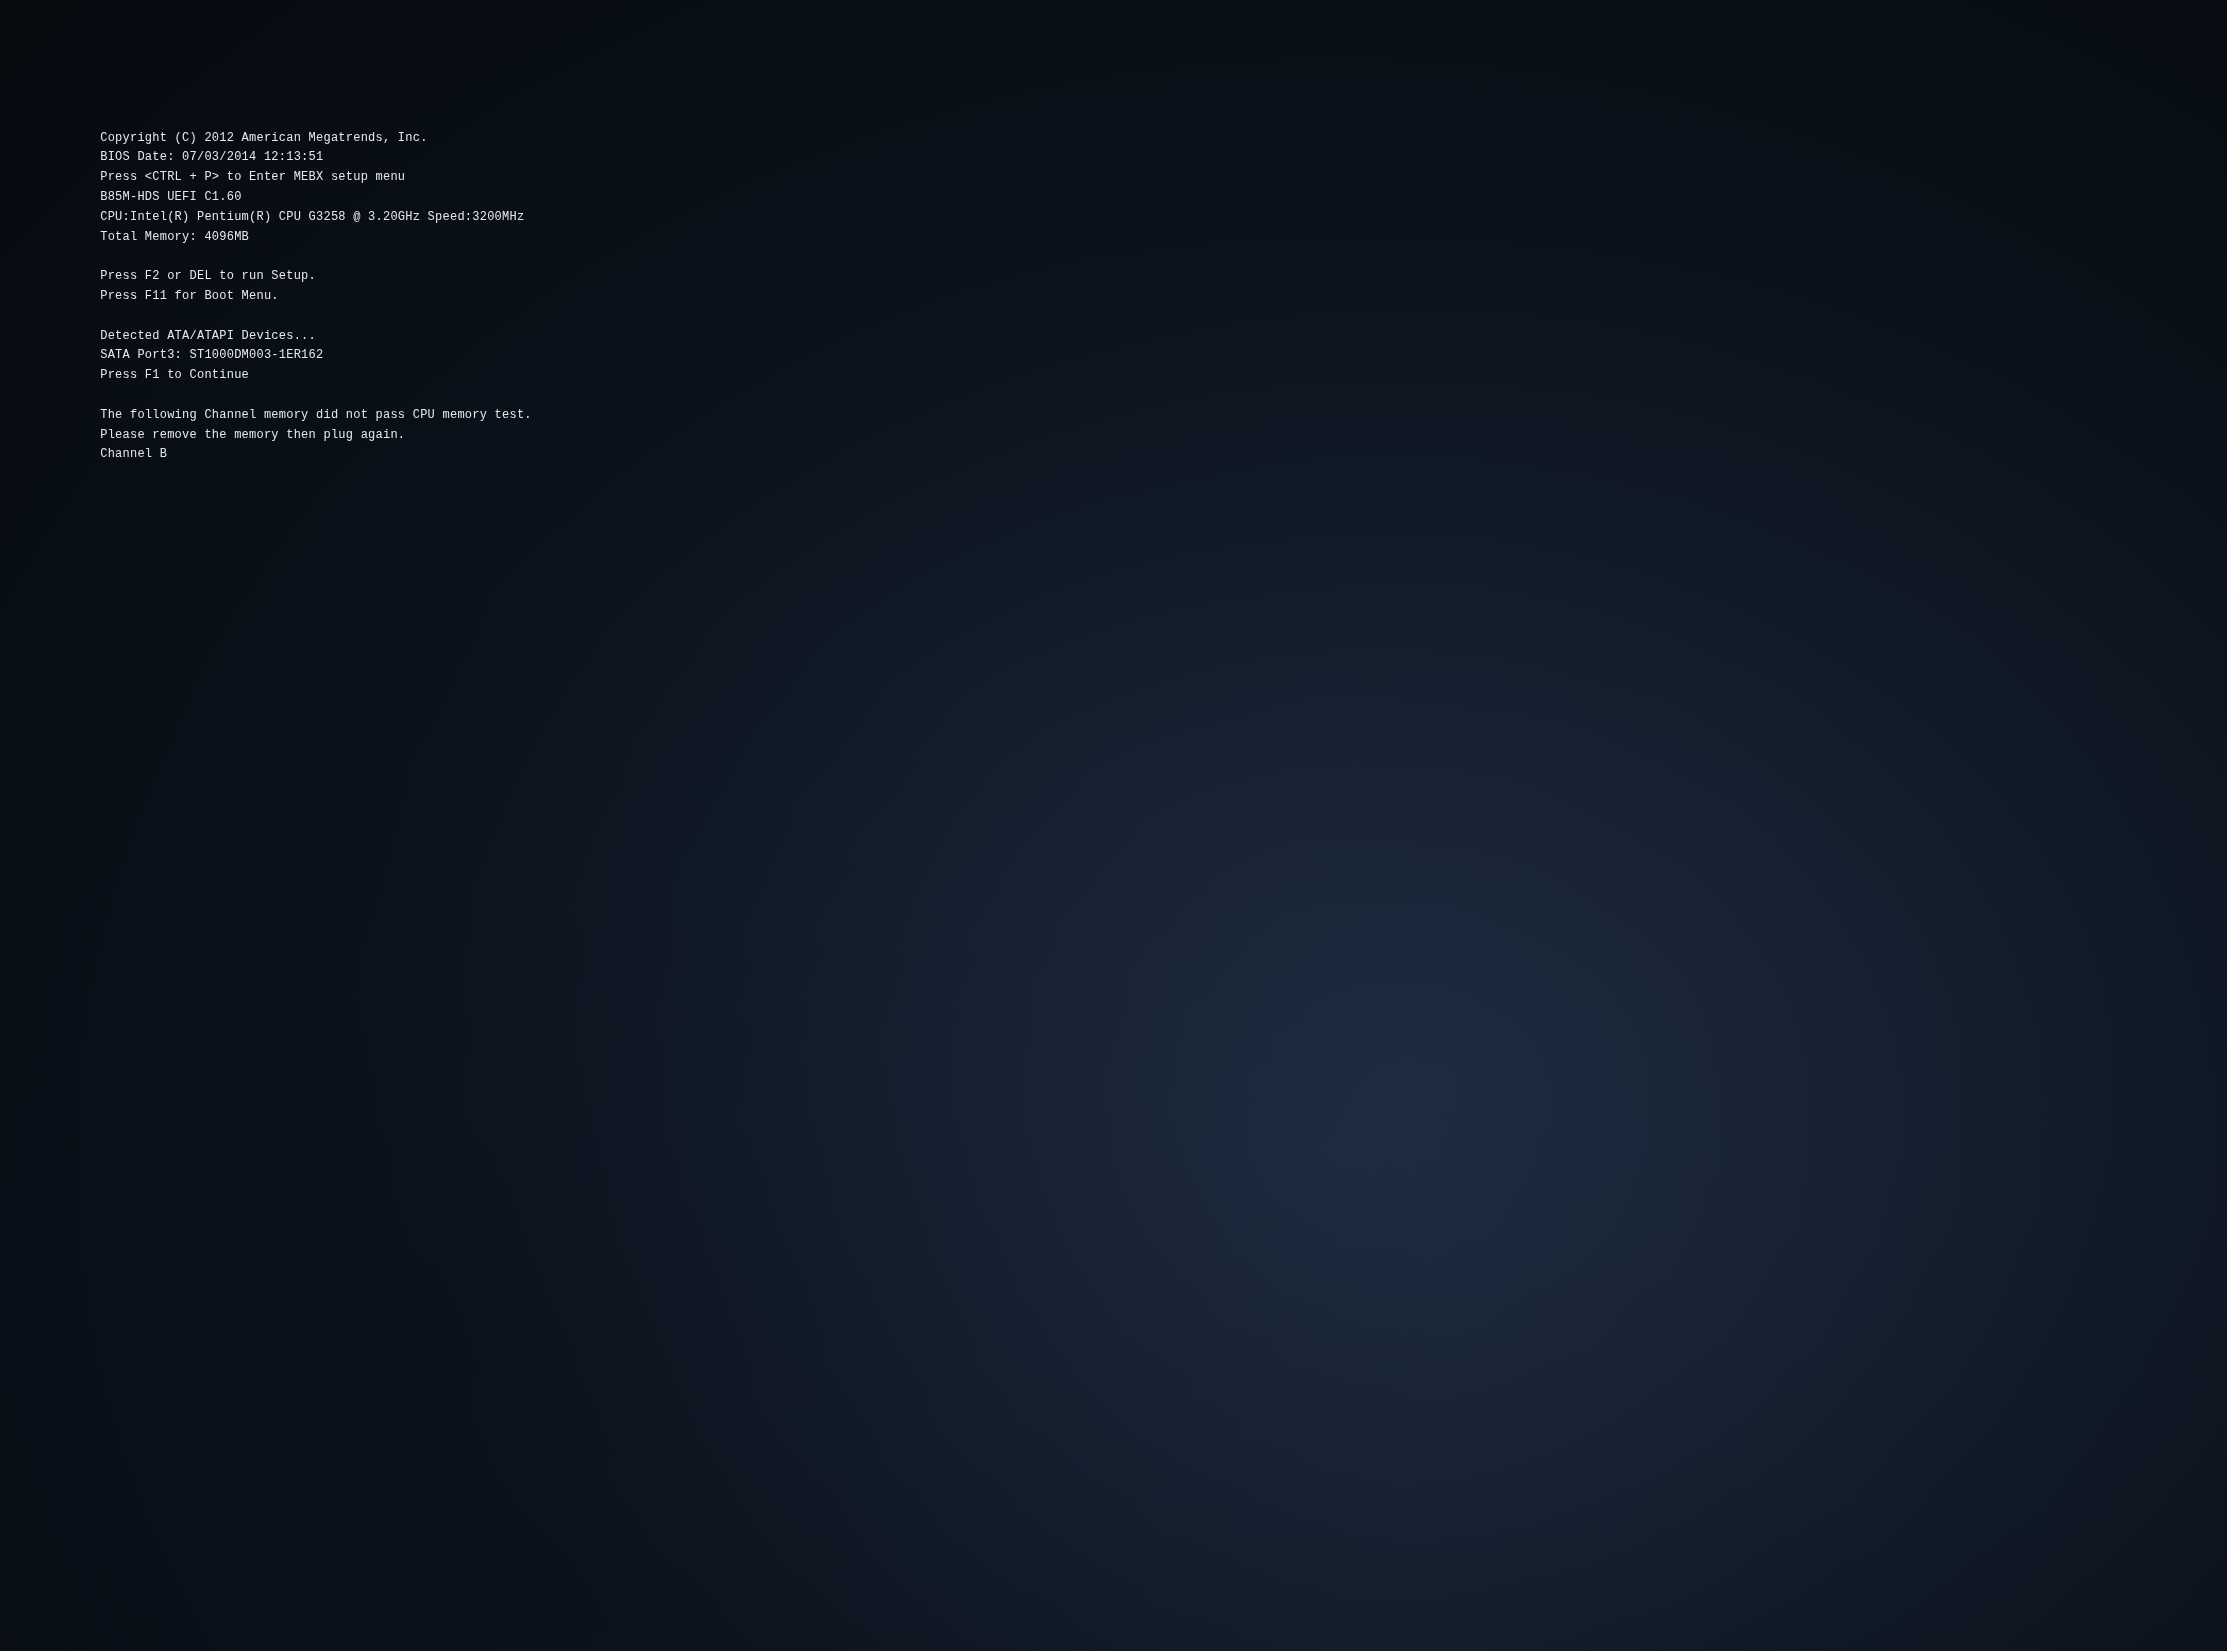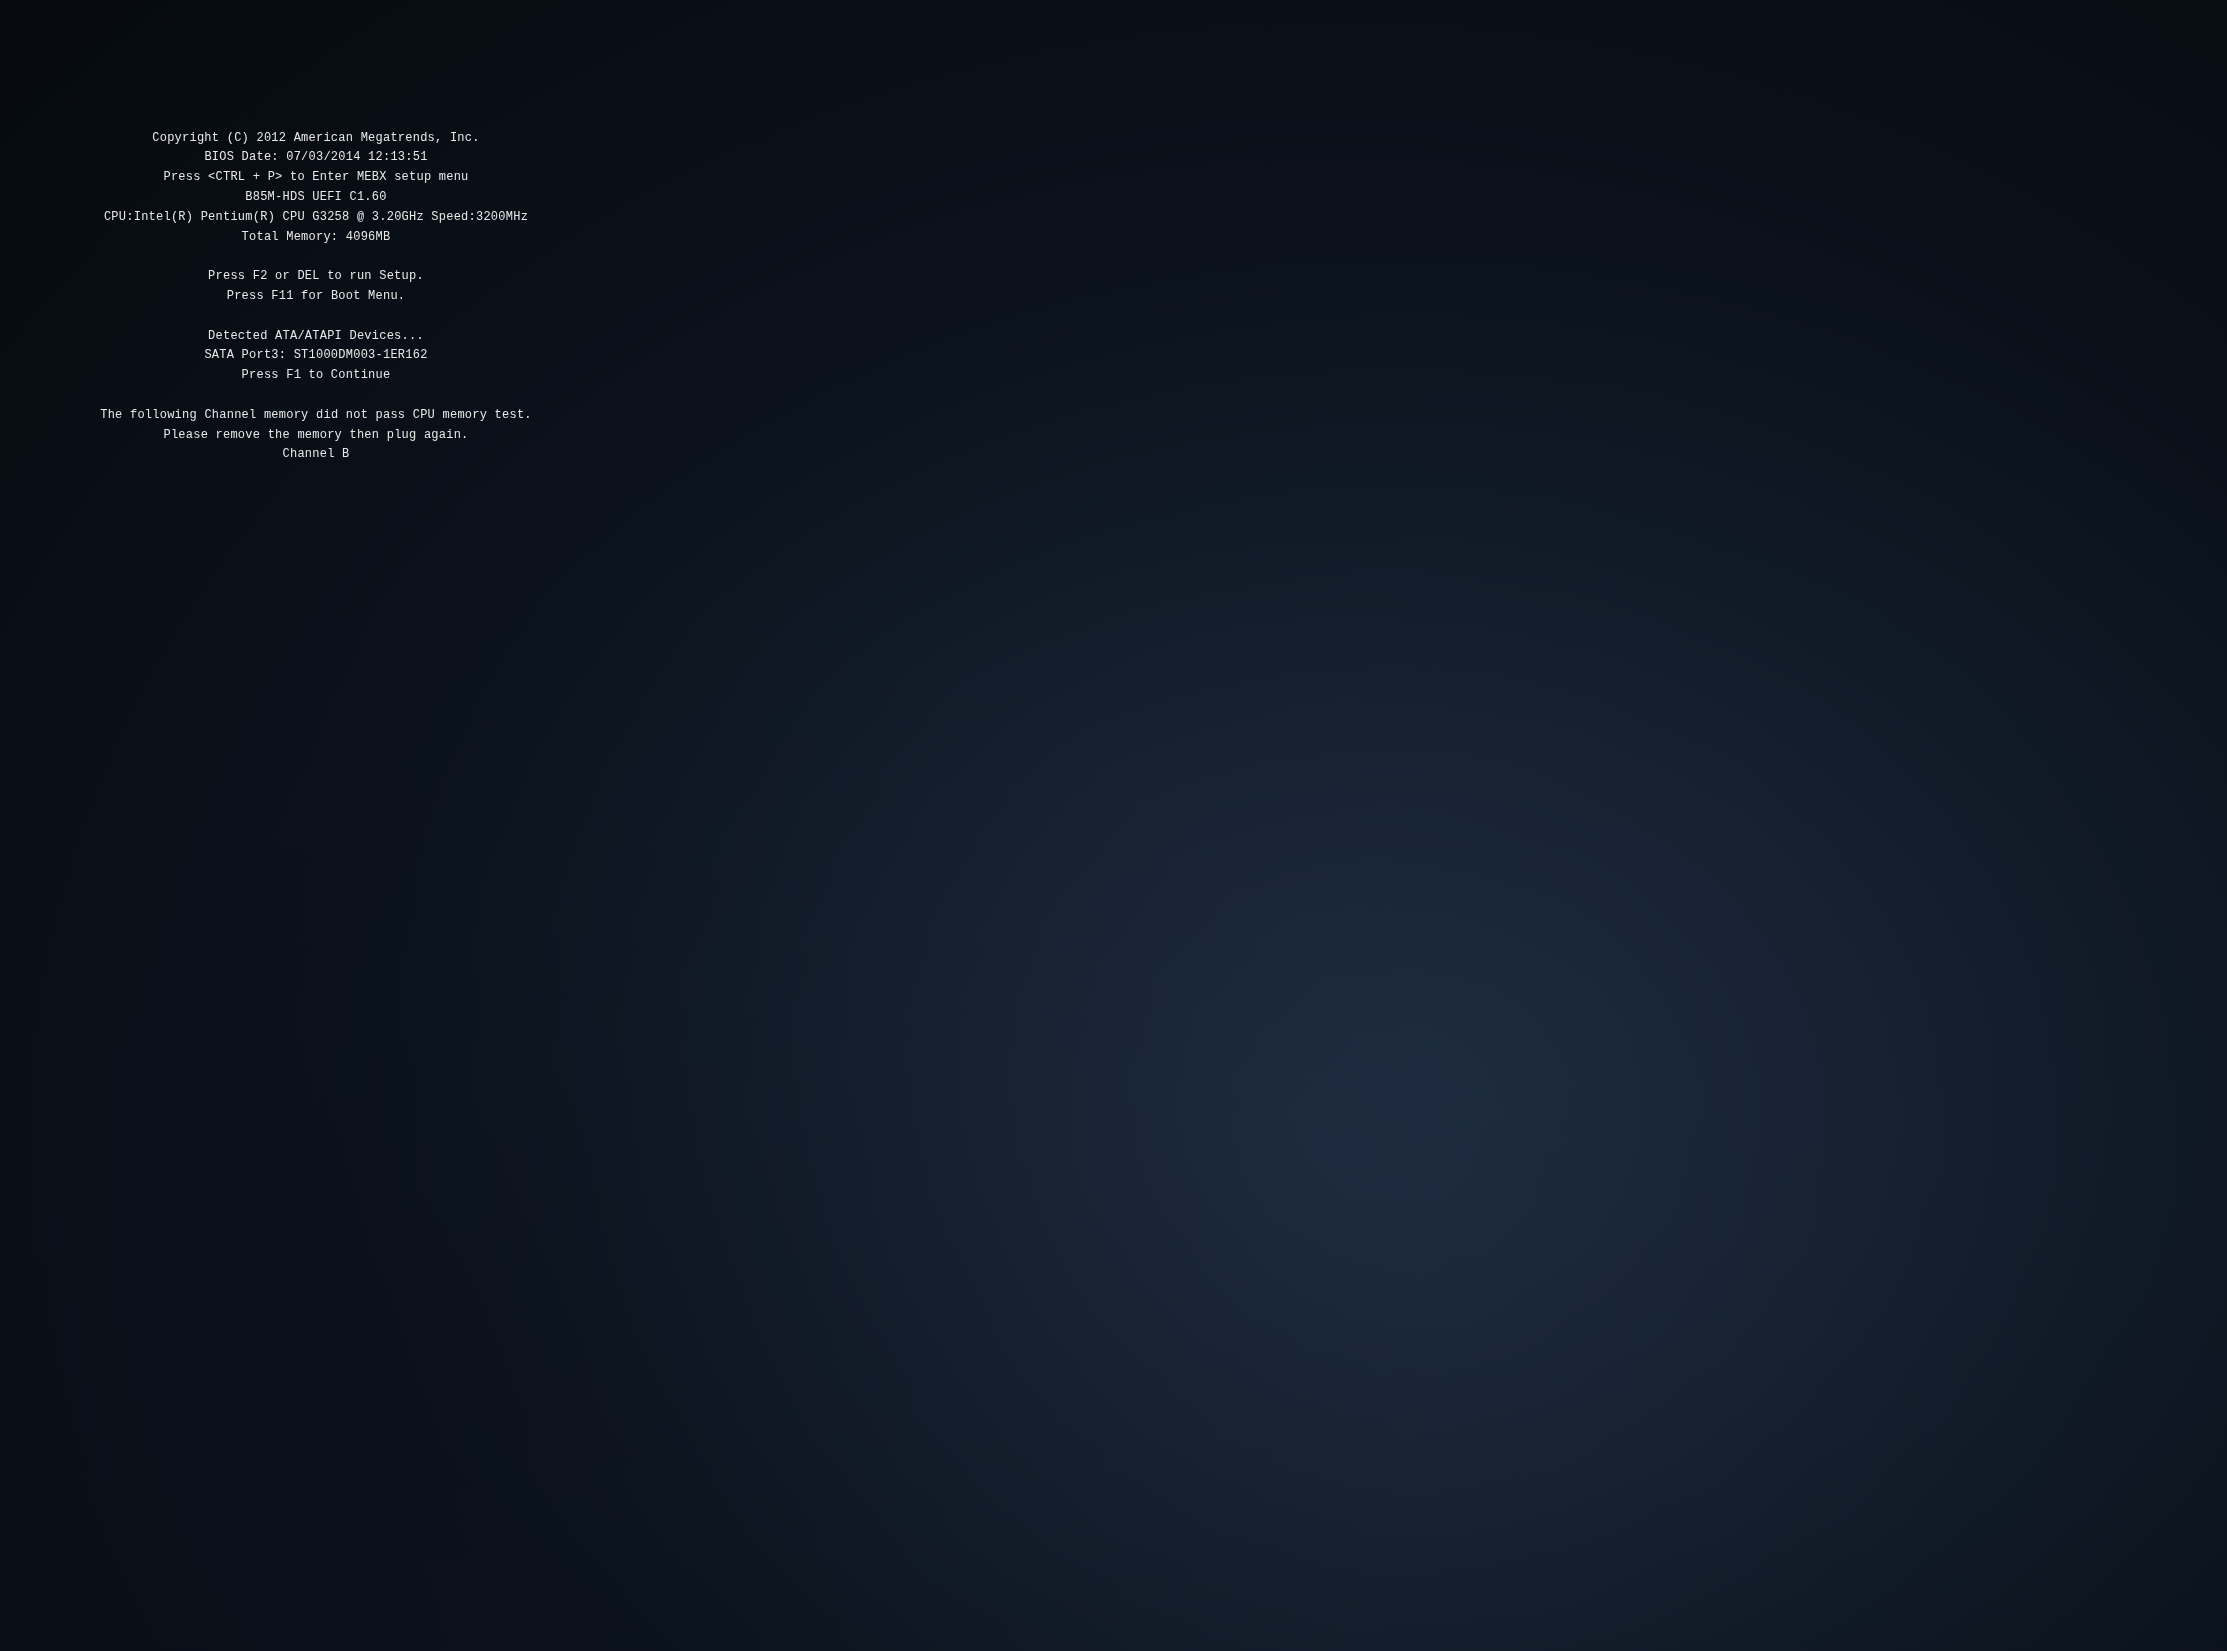--- a/index.html
+++ b/index.html
@@ -19,21 +19,20 @@
     }
 
     .screen {
       width: 100%;
       height: 100%;
       background: radial-gradient(ellipse at 60% 70%, #1a2535 0%, #0d1520 40%, #060a0f 100%);
       position: relative;
       display: flex;
       align-items: flex-start;
       justify-content: flex-start;
-      text-align: center;
     }
 
     
     .screen::before {
       content: '';
       position: absolute;
       top: 0; left: 0; right: 0; bottom: 0;
       background:
         radial-gradient(ellipse at 65% 65%, rgba(40, 60, 90, 0.35) 0%, transparent 55%),
         radial-gradient(ellipse at 20% 80%, rgba(10, 15, 25, 0.6) 0%, transparent 40%);

